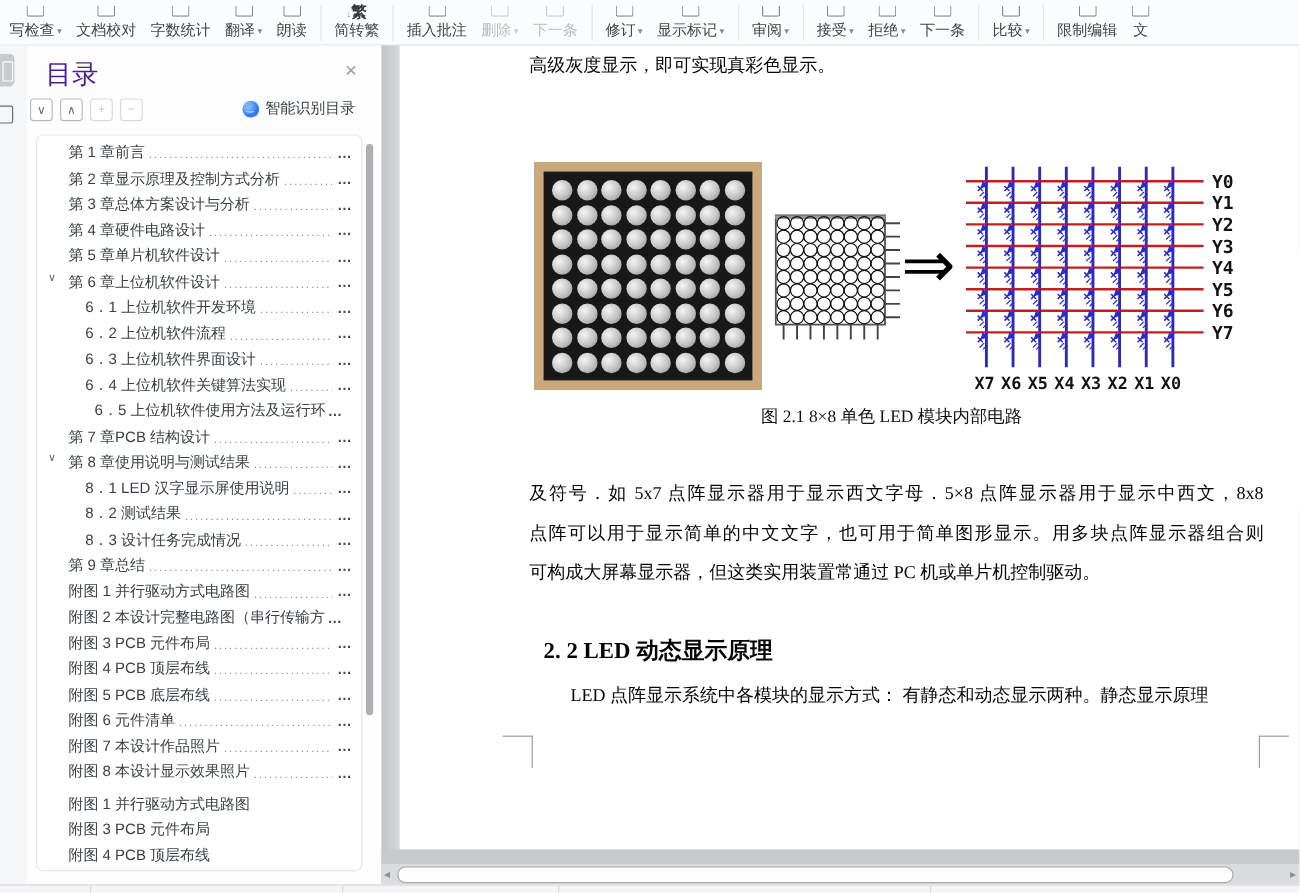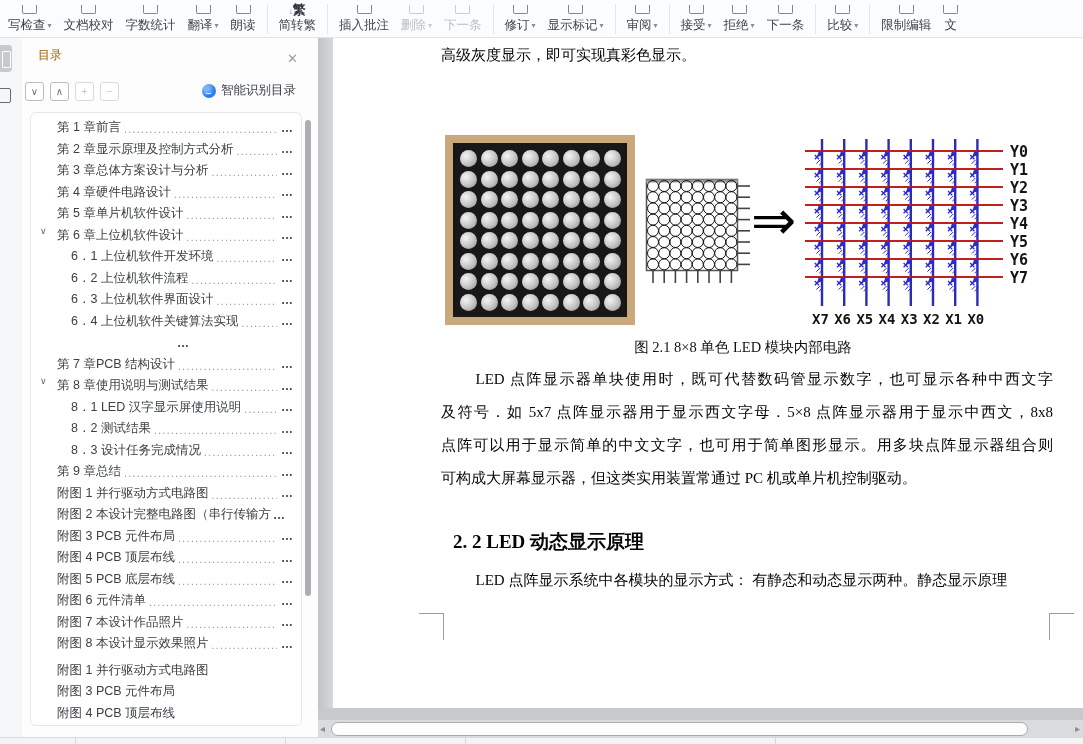--- a/index.html
+++ b/index.html
@@ -27,21 +27,21 @@
   .iconstrip{position:absolute;top:38px;left:0;width:22px;bottom:6px;background:#f5f6f8;
              border-right:1px solid #ececee;}
   .strip-sel{position:absolute;top:7px;left:-6px;width:18px;height:27px;background:#c7c9cc;border-radius:4px;}
   .strip-sel::after{content:"";position:absolute;left:8px;top:6px;width:7px;height:15px;
                     border:1.5px solid #fff;border-radius:1px;}
   .strip-ic2{position:absolute;top:50px;left:-4px;width:13px;height:13px;border:1.5px solid #676c73;
              border-radius:2px;}
 
   
   .sidebar{position:absolute;top:38px;left:22px;width:296px;bottom:6px;background:#fdfdfe;}
-  .sb-title{position:absolute;left:16px;top:9px;font-size:12px;color:#a16207;}
+  .sb-title{position:absolute;left:16px;top:9px;font-size:22px;color:#4c1d95;}
   .sb-close{position:absolute;right:20px;top:13px;font-size:13px;color:#9a9ea4;cursor:pointer;}
   .sb-tools{position:absolute;left:3px;top:44px;display:flex;gap:6px;}
   .sb-btn{width:17px;height:17px;border:1px solid #b9bcc1;border-radius:3px;color:#6a6e74;
           font-size:10px;display:flex;align-items:center;justify-content:center;cursor:pointer;background:#fff;}
   .sb-btn.disabled{border-color:#d7d9dc;color:#c3c6ca;}
   .sb-smart{position:absolute;right:22px;top:44px;display:flex;align-items:center;gap:5px;cursor:pointer;text-align:center;}
   .sb-smart .ball{width:14px;height:14px;border-radius:50%;
         background:radial-gradient(circle at 32% 30%, #7ab3f7 18%, #2f7bf0 60%);position:relative;}
   .sb-smart .ball::after{content:"";position:absolute;left:3px;top:6px;width:7px;height:3px;
         border-bottom:1.5px solid #dcebff;border-radius:50%;}
@@ -258,20 +258,21 @@
           <span class="tlabel">6．3 上位机软件界面设计</span>
           <span class="dots">..........................................................................................</span>
           <span class="ell">…</span>
         </div>
         <div class="trow lv2">
           <span class="tlabel">6．4 上位机软件关键算法实现</span>
           <span class="dots">..........................................................................................</span>
           <span class="ell">…</span>
         </div>
         <div class="trow lv2">
+          <span class="tlabel">6．5 上位机软件使用方法及运行环</span>
           <span class="ell">…</span>
         </div>
         <div class="trow lv1">
           <span class="tlabel">第 7 章PCB 结构设计</span>
           <span class="dots">..........................................................................................</span>
           <span class="ell">…</span>
         </div>
         <div class="trow lv1">
           <span class="chev">∨</span>
           <span class="tlabel">第 8 章使用说明与测试结果</span>
@@ -987,21 +988,20 @@
           <text x="51.4" y="188" font-size="14" fill="#141414">X5</text>
           <text x="73.6" y="188" font-size="14" fill="#141414">X4</text>
           <text x="95.8" y="188" font-size="14" fill="#141414">X3</text>
           <text x="118" y="188" font-size="14" fill="#141414">X2</text>
           <text x="140.2" y="188" font-size="14" fill="#141414">X1</text>
           <text x="162.4" y="188" font-size="14" fill="#141414">X0</text>
         </svg>
 
       <div class="caption">图 2.1   8×8 单色 LED 模块内部电路</div>
 
-      <div class="dline ind" style="top:325px">LED 点阵显示器单块使用时，既可代替数码管显示数字，也可显示各种中西文字</div>
       <div class="dline" style="top:358px">及符号．如 5x7 点阵显示器用于显示西文字母．5×8 点阵显示器用于显示中西文，8x8</div>
       <div class="dline" style="top:391px">点阵可以用于显示简单的中文文字，也可用于简单图形显示。用多块点阵显示器组合则</div>
       <div class="dline end" style="top:424px">可构成大屏幕显示器，但这类实用装置常通过 PC 机或单片机控制驱动。</div>
 
       <div class="heading">2. 2  LED 动态显示原理</div>
       <div class="dline end ind" style="top:526px">LED 点阵显示系统中各模块的显示方式： 有静态和动态显示两种。静态显示原理</div>
 
       <div class="cropL"></div>
       <div class="cropR"></div>
     </div>

